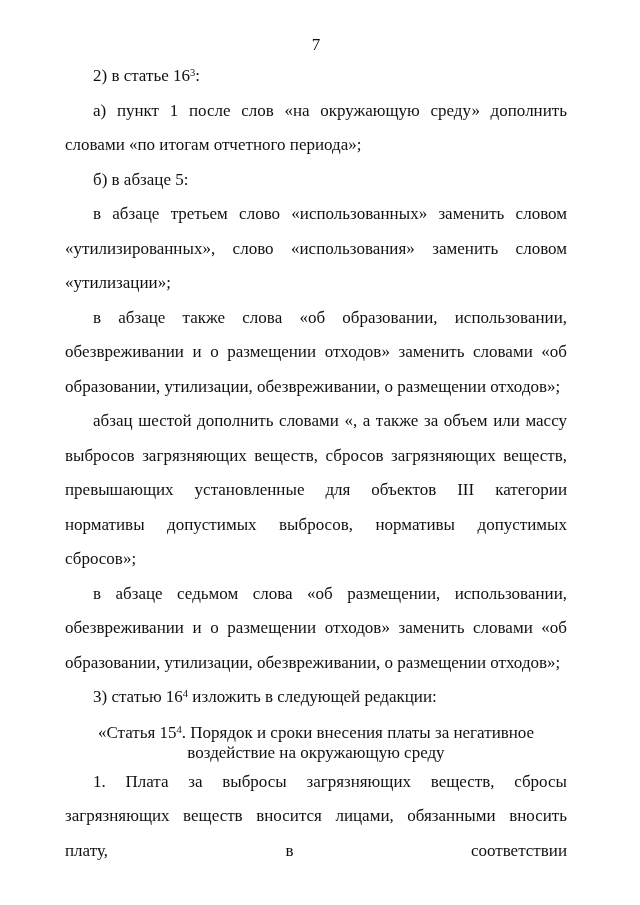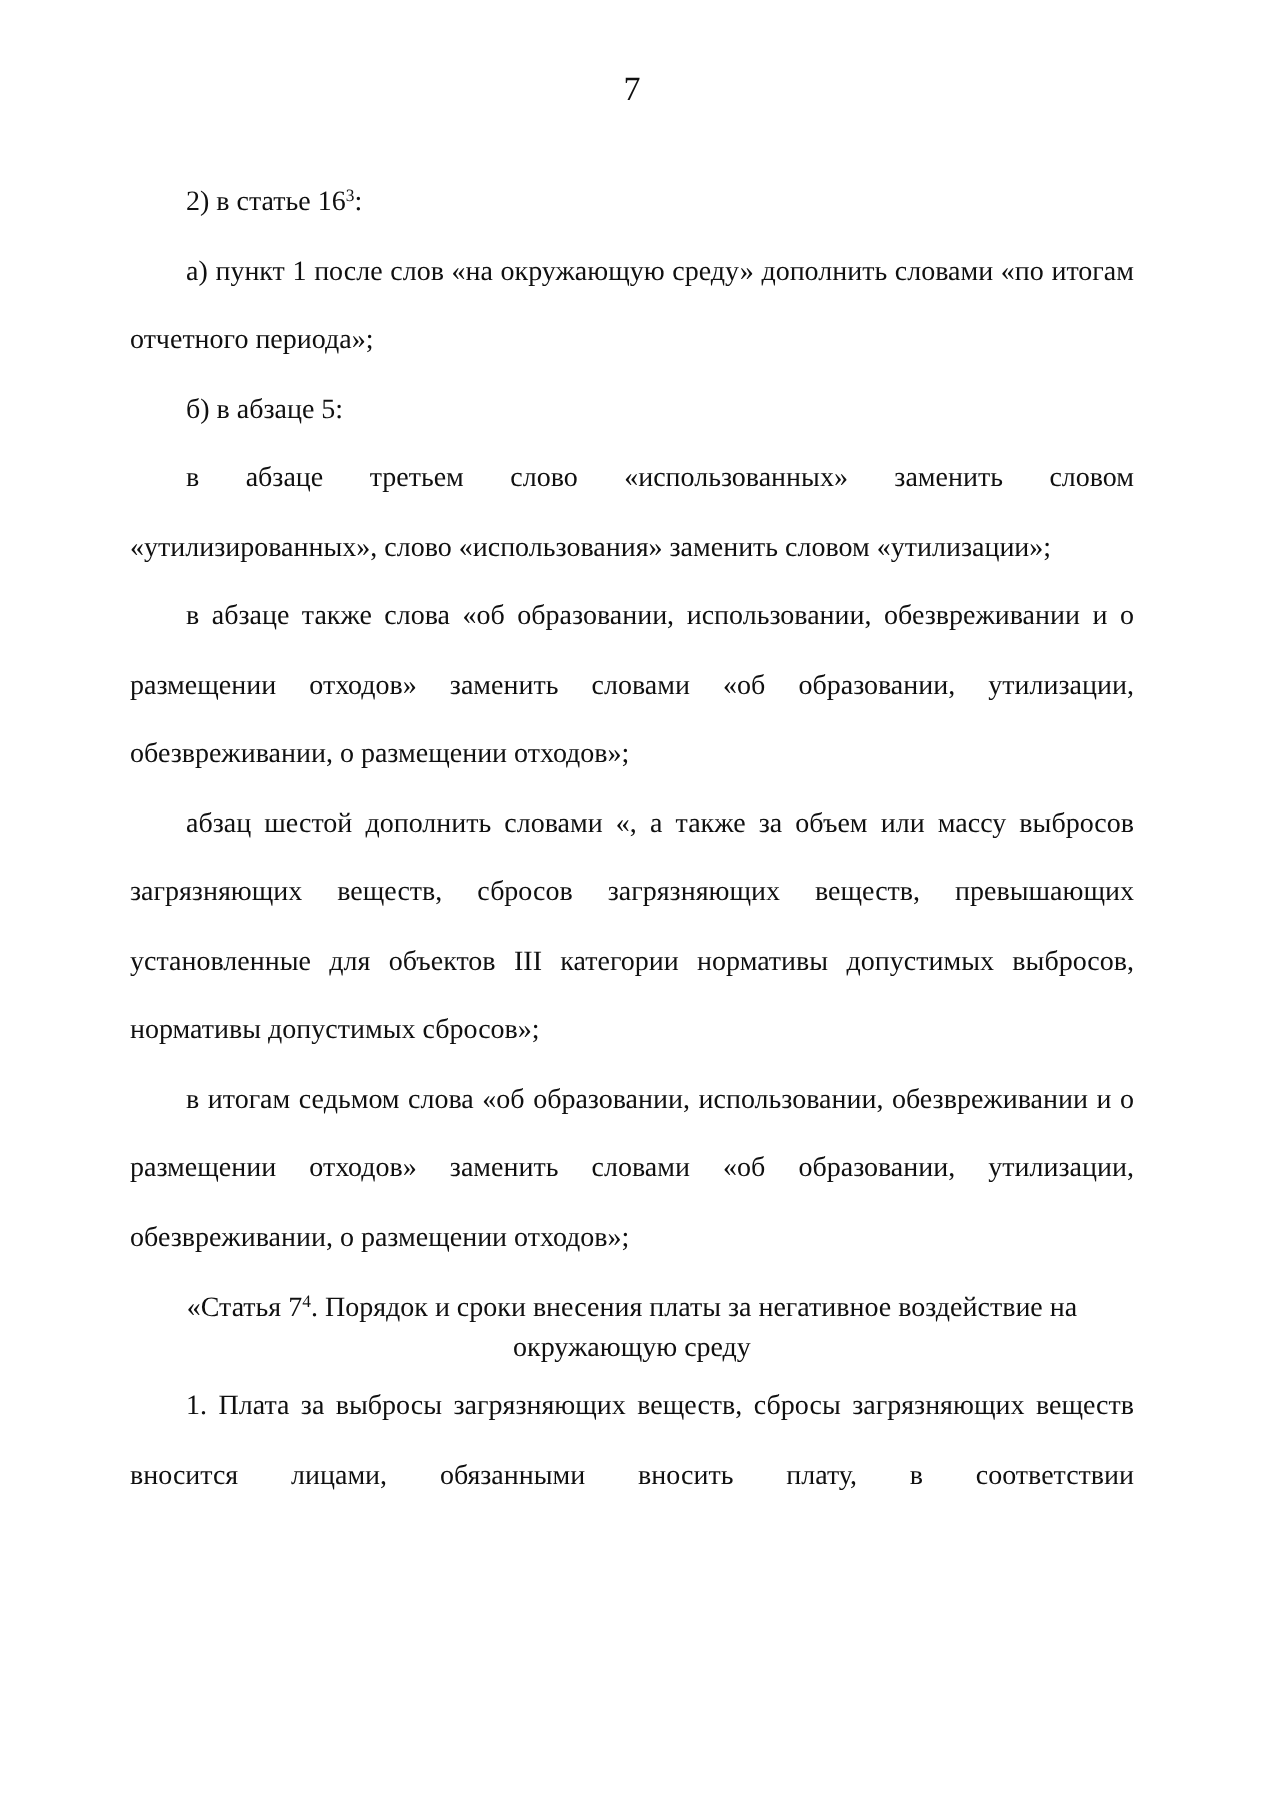--- a/index.html
+++ b/index.html
@@ -15,22 +15,22 @@
     background: #ffffff;
     font-family: "Liberation Serif", "DejaVu Serif", serif;
     color: #101010;
   }
   .page-number {
     text-align: center;
     font-size: 17px;
     line-height: 18px;
   }
   .content {
-    margin-top: 31px;
-    font-size: 14px;
+    margin-top: 5px;
+    font-size: 17px;
     line-height: 34.5px;
     text-align: justify;
   }
   .para {
     margin: 0;
     padding: 0;
     text-indent: 28px;
   }
   .justify-last {
     text-align-last: justify;
@@ -62,22 +62,23 @@
     <p class="para">а) пункт 1 после слов «на окружающую среду» дополнить словами «по итогам отчетного периода»;</p>
 
     <p class="para">б) в абзаце 5:</p>
 
     <p class="para">в абзаце третьем слово «использованных» заменить словом «утилизированных», слово «использования» заменить словом «утилизации»;</p>
 
     <p class="para">в абзаце также слова «об образовании, использовании, обезвреживании и о размещении отходов» заменить словами «об образовании, утилизации, обезвреживании, о размещении отходов»;</p>
 
     <p class="para">абзац шестой дополнить словами «, а также за объем или массу выбросов загрязняющих веществ, сбросов загрязняющих веществ, превышающих установленные для объектов III категории нормативы допустимых выбросов, нормативы допустимых сбросов»;</p>
 
-    <p class="para">в итогам седьмом слова «об образовании, использовании, обезвреживании и о размещении отходов» заменить словами «об образовании, утилизации, обезвреживании, о размещении отходов»;</p>
+    <p class="para">в абзаце седьмом слова «об размещении, использовании, обезвреживании и о размещении отходов» заменить словами «об образовании, утилизации, обезвреживании, о размещении отходов»;</p>
 
+    <p class="para"><span>3) статью 16</span><sup class="sup">4</sup><span> изложить в следующей редакции:</span></p>
 
-    <p class="para article-heading"><span><span>«Статья 7</span><sup class="sup">4</sup><span>.</span></span>
+    <p class="para article-heading"><span><span>«Статья 15</span><sup class="sup">4</sup><span>.</span></span>
       <span class="title">Порядок и сроки внесения платы за негативное воздействие на окружающую среду</span></p>
 
     <p class="para justify-last">1. Плата за выбросы загрязняющих веществ, сбросы загрязняющих веществ вносится лицами, обязанными вносить плату, в соответствии</p>
 
   </div>
 </div>
 
 </body></html>

